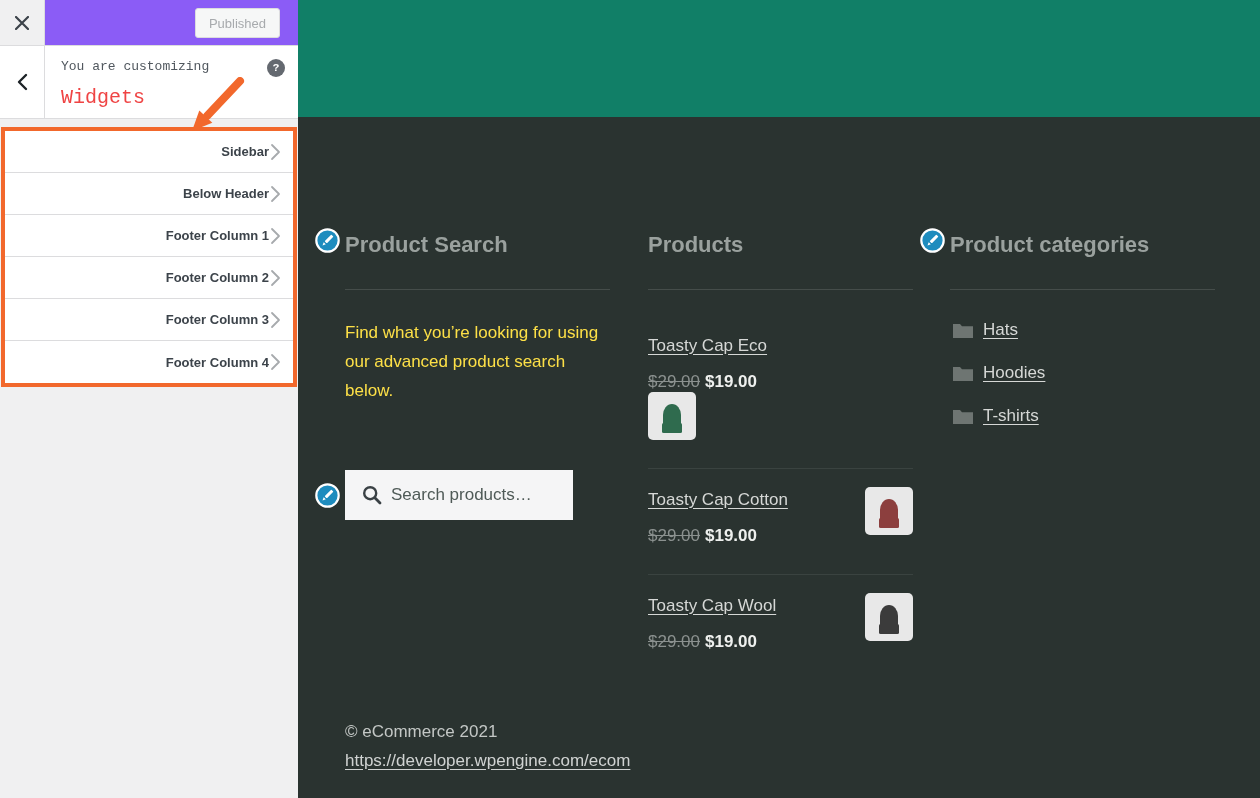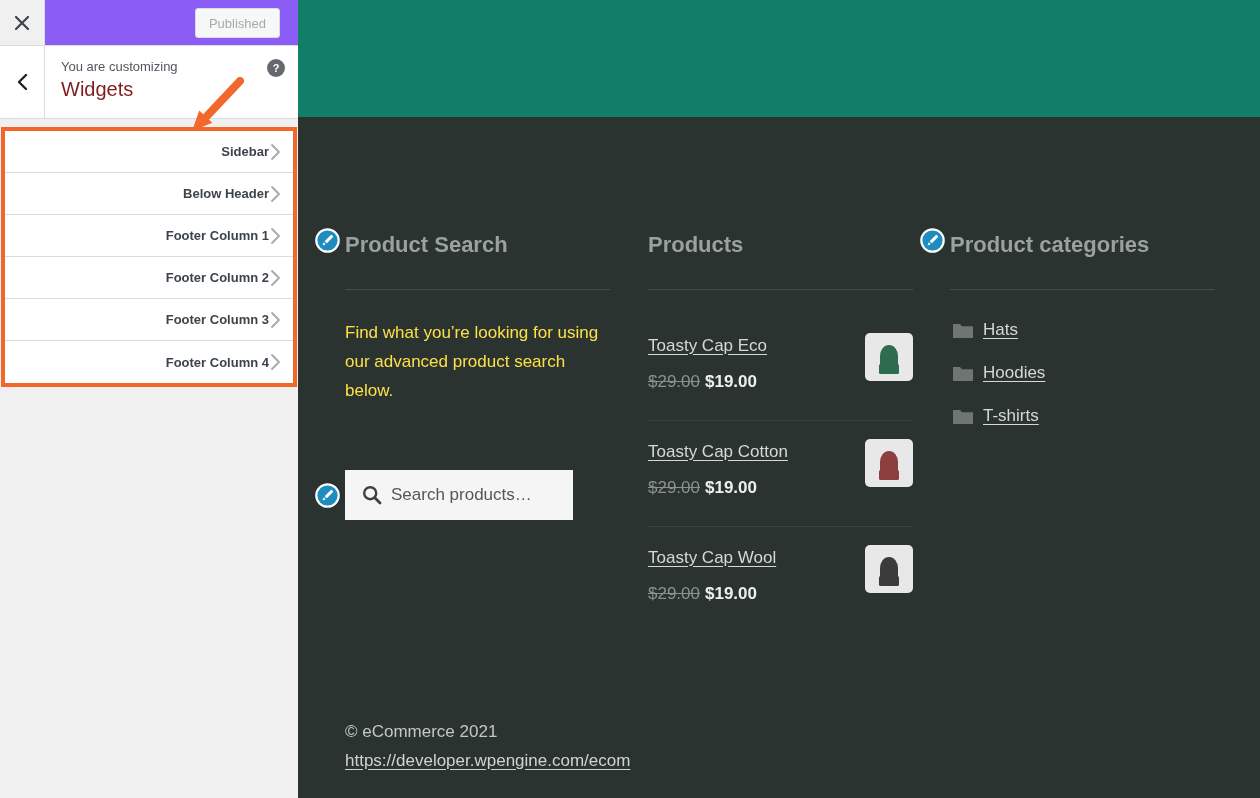--- a/index.html
+++ b/index.html
@@ -8,25 +8,25 @@
     font-family:"Liberation Sans", sans-serif;
     background:#f0f0f1;
     position:relative;
     overflow:hidden;
   }
   
   #panel { position:absolute; left:0; top:0; width:298px; height:798px; background:#f0f0f1; z-index:2; }
   .topbar { position:relative; height:46px; background:#8b5cf6; border-bottom:1px solid #dcdcde; }
   .close-btn { position:absolute; left:0; top:0; width:45px; height:45px; background:#f0f0f1; border:none; border-right:1px solid #dcdcde; cursor:pointer; display:flex; align-items:center; justify-content:center; }
   .publish-btn { position:absolute; right:18px; top:8px; height:30px; padding:0 13px; background:#f6f7f7; border:1px solid #dcdcde; border-radius:3px; color:#a7aaad; font-size:13px; font-family:inherit; }
-  .cust-header { position:relative; height:73px; background:#fff; border-bottom:1px solid #dcdcde; display:flex; }
+  .cust-header { position:relative; height:73px; background:#fff; border-bottom:1px solid #dcdcde; display:flex;font-family:Liberation Mono, monospace; }
   .back-btn { width:45px; height:100%; background:#fff; border:none; border-right:1px solid #dcdcde; cursor:pointer; display:flex; align-items:center; justify-content:center; }
   .cust-meta { padding:13px 0 0 16px; }
   .cust-context { font-size:13px; color:#50575e; display:block; }
-  .cust-title { font-size:20px; font-weight:400; color:#7f1d1d; margin-top:4px; }
+  .cust-title { font-size:20px; font-weight:400; color:#ef4444; margin-top:12px; }
   .help-btn { position:absolute; right:13px; top:13px; width:18px; height:18px; border:none; border-radius:50%; background:#646970; color:#fff; font-size:11px; font-weight:700; line-height:18px; text-align:center; cursor:pointer; font-family:inherit; padding:0; }
   .widget-list { position:absolute; left:1px; top:127px; width:296px; background:#fff; border:4px solid #f2682c; list-style:none; }
   .widget-list li { height:42px; display:flex; align-items:center; justify-content:flex-end; padding:0 12px 0 16px; border-bottom:1px solid #dcdcde; background:#fff; cursor:pointer; }
   .widget-list li:last-child { border-bottom:none; }
   .widget-list .wl-label { font-size:13px; font-weight:700; color:#3c434a; }
   .annot-arrow { position:absolute; left:190px; top:77px; z-index:6; pointer-events:none; }
 
   
   #preview { position:absolute; left:298px; top:0; width:962px; height:798px; background:#2a3330; }
   .hero { position:absolute; left:0; top:0; width:100%; height:117px; background:#117f67; }
@@ -35,21 +35,21 @@
   .w-title { position:relative; font-size:22px; font-weight:700; color:#9aa19e; line-height:30px; padding-bottom:29px; border-bottom:1px solid rgba(255,255,255,0.13); }
   .edit-shortcut { position:absolute; width:25px; height:25px; border:none; background:transparent; padding:0; cursor:pointer; }
   .es-title { left:-30px; top:-2px; }
   .w-desc { margin-top:28px; font-size:17px; line-height:29px; color:#fde047; }
   .search-form { position:relative; margin-top:65px; }
   .es-search { left:-30px; top:13px; }
   .search-input { width:228px; height:50px; background:#f5f5f6; border:none; padding:0 12px 0 46px; font-size:17px; font-family:inherit; color:#3f4a47; }
   .search-input::placeholder { color:#4f5a57; opacity:1; }
   .mag { position:absolute; left:17px; top:15px; }
   .p-row { display:flex; justify-content:space-between; align-items:flex-start; padding-bottom:28px; border-bottom:1px solid rgba(255,255,255,0.08); margin-bottom:18px; }
-  .p-row:first-of-type { margin-top:43px; }
+  .p-row:first-of-type { margin-top:43px;flex-direction:column; }
   .p-row:last-of-type { border-bottom:none; margin-bottom:0; }
   .p-title { display:inline-block; margin-top:2px; font-size:17px; color:#d6d8d6; text-decoration:underline; text-underline-offset:3px; line-height:22px; cursor:pointer; }
   .p-price { margin-top:15px; font-size:17px; }
   .p-price del { color:#8b918f; }
   .p-price ins { color:#eef0ee; font-weight:700; text-decoration:none; margin-left:5px; }
   .thumb { width:48px; height:48px; background:#e8e8e8; border-radius:5px; display:flex; align-items:flex-end; justify-content:center; padding-bottom:4px; cursor:pointer; }
   .cat-list { list-style:none; margin-top:28px; }
   .cat-list li { display:flex; align-items:center; height:24px; margin-bottom:19px; }
   .cat-list .folder { margin:0 10px 0 3px; flex:none; }
   .cat-link { font-size:17px; color:#d6d8d6; text-decoration:underline; text-underline-offset:3px; cursor:pointer; }

